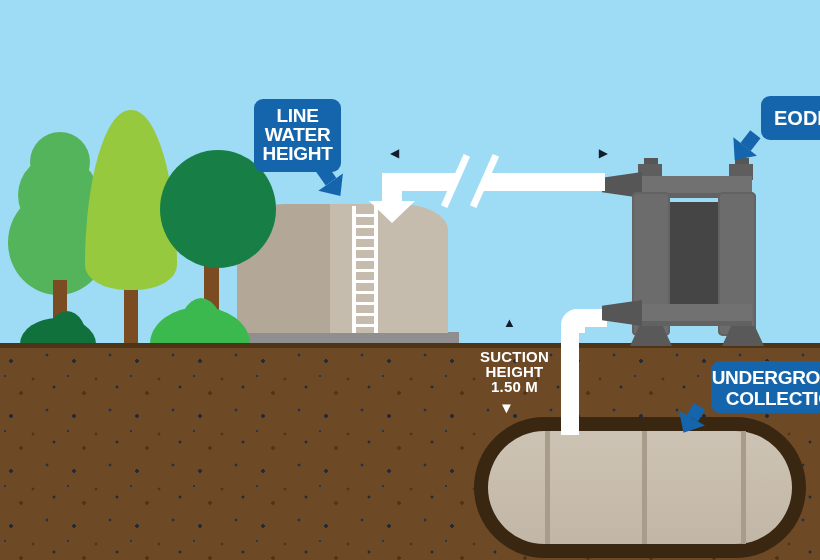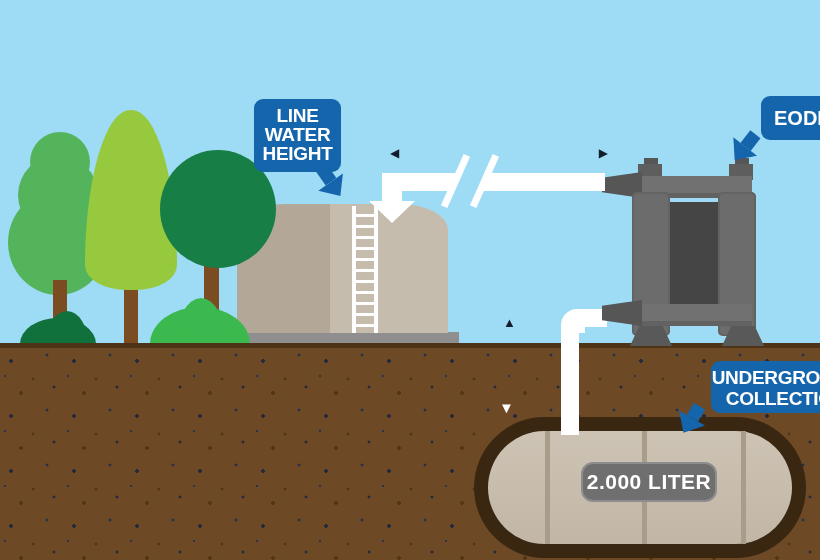--- a/index.html
+++ b/index.html
@@ -99,27 +99,31 @@
   <div class="abs bush bush-light" style="left:150px;top:307px;width:100px;height:37px;"></div>
   <div class="abs bush bush-light" style="left:176px;top:298px;width:50px;height:46px;"></div>
 
   <div class="abs soil"></div>
 
   <div class="abs ug-ring"></div>
   <div class="abs ug-tank"></div>
   <div class="abs ug-seam" style="left:545px;"></div>
   <div class="abs ug-seam" style="left:642px;"></div>
   <div class="abs ug-seam" style="left:741px;"></div>
-  <div class="abs badge">2.000 LITER</div>
 
   <div class="abs pipe-corner" style="left:561px;top:309px;width:24px;height:24px;"></div>
   <div class="abs pipe" style="left:577px;top:309px;width:30px;height:18px;"></div>
   <div class="abs pipe" style="left:561px;top:325px;width:18px;height:110px;"></div>
 
   <div class="abs tri" style="left:503px;top:316px;font-size:13px;">▲</div>
+  <div class="abs suction-label" style="left:462px;top:349px;width:105px;">
+    <div>SUCTION</div>
+    <div>HEIGHT</div>
+    <div>1.50 M</div>
+  </div>
   <div class="abs tri" style="left:499px;top:400px;font-size:15px;color:#fff;">▼</div>
 
   <div class="abs" style="left:598px;top:158px;width:158px;height:188px;">
     <div class="pump-part p-knob" style="left:46px;top:0;width:14px;height:8px;"></div>
     <div class="pump-part p-knob" style="left:137px;top:0;width:14px;height:8px;"></div>
     <div class="pump-part p-cap" style="left:40px;top:6px;width:24px;height:16px;"></div>
     <div class="pump-part p-cap" style="left:131px;top:6px;width:24px;height:16px;"></div>
     <div class="pump-part p-manifold" style="left:38px;top:18px;width:116px;height:22px;"></div>
     <div class="pump-part p-nozzle" style="left:4px;top:14px;width:40px;height:26px;"></div>
     <div class="pump-part p-oct" style="left:45px;top:62px;width:100px;height:82px;"></div>

